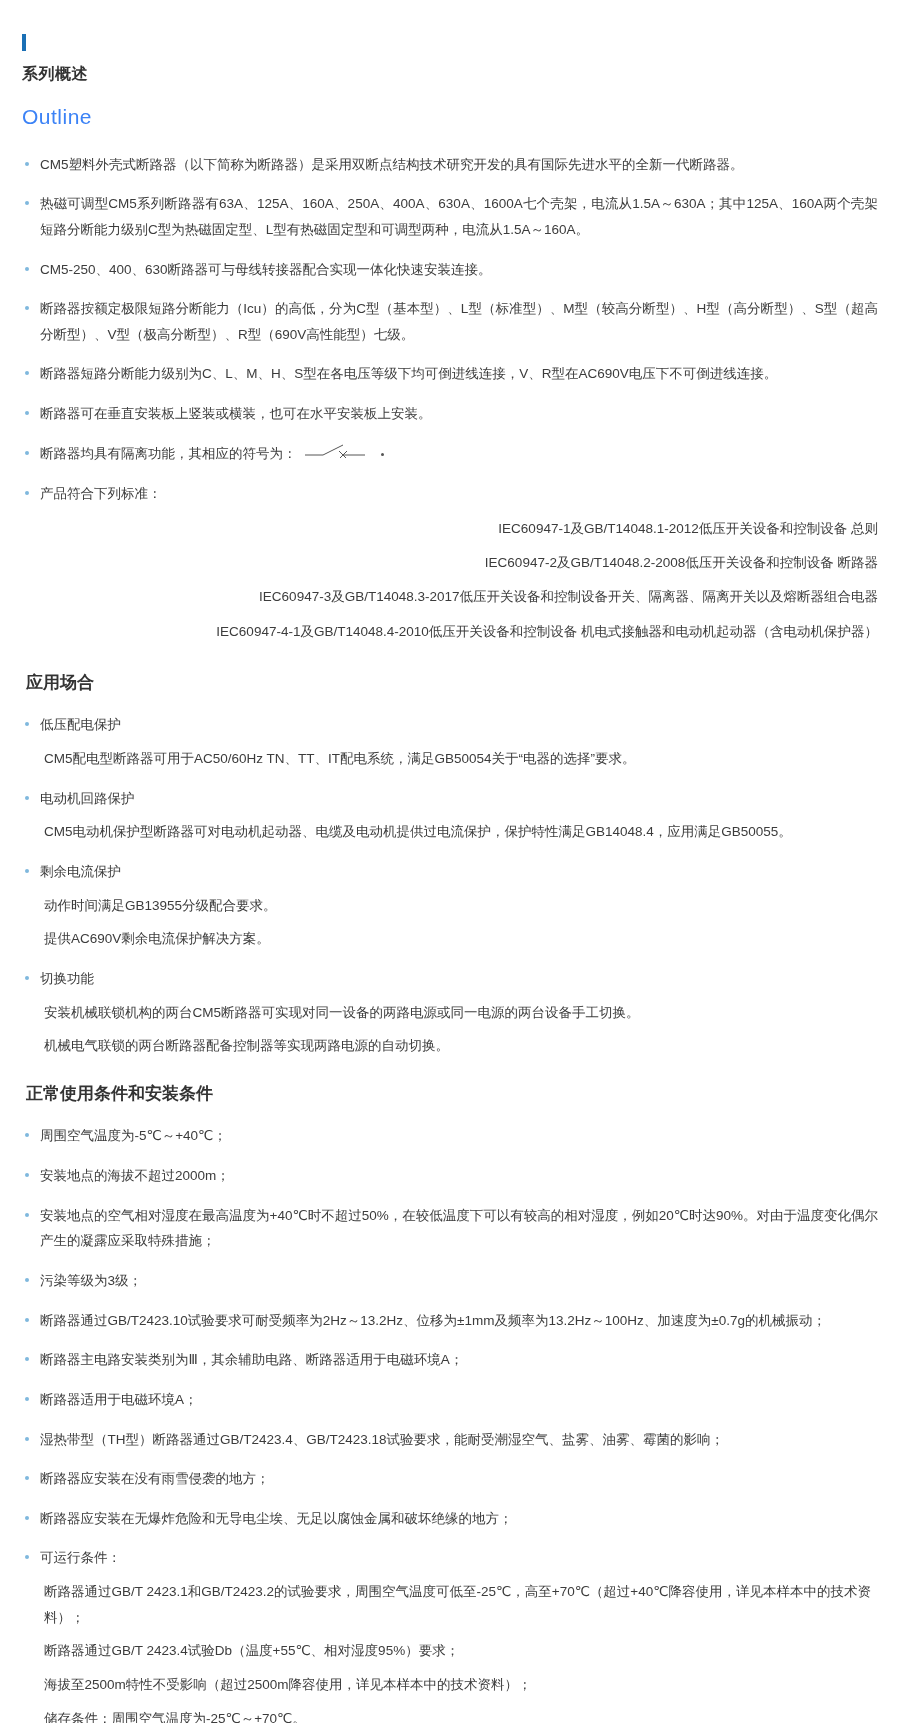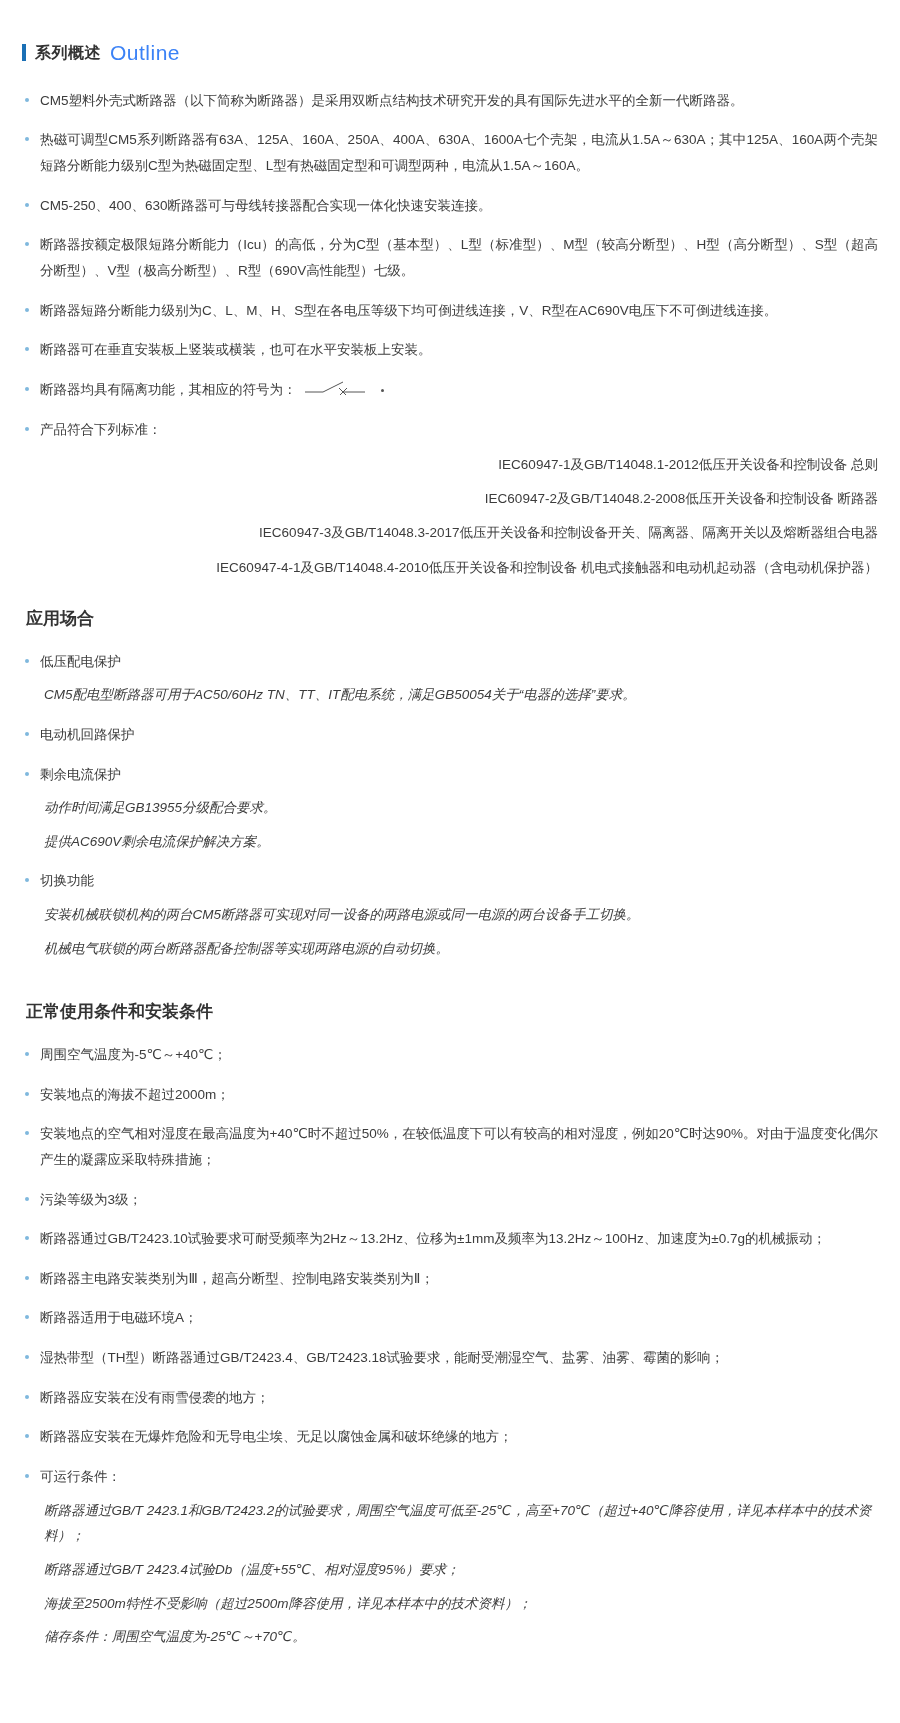--- a/index.html
+++ b/index.html
@@ -16,23 +16,23 @@
     -webkit-font-smoothing: antialiased;
   }
   .page {
     width: 900px;
     box-sizing: border-box;
     padding: 28px 22px 40px 22px;
   }
   
   .section-title {
     display: flex;
-    align-items: center;
     gap: 9px;
     margin: 6px 0 16px 0;
+    flex-direction: column;
   }
   .title-bar {
     width: 4px;
     height: 17px;
     background: #1a6fb5;
     display: block;
   }
   .title-cn {
     font-size: 16px;
     font-weight: bold;
@@ -71,36 +71,35 @@
     color: #3c3c3c;
     line-height: 1.9;
     text-align: justify;
   }
   .sub-line {
     display: block;
     margin: 8px 0 0 0;
     padding-left: 4px;
     color: #3c3c3c;
     line-height: 1.9;
-    font-style: italic;
   }
   .std-line {
     display: block;
     margin: 10px 0 0 4px;
     color: #3c3c3c;
     text-align: right;
   }
   .heading-row {
     margin: 24px 0 14px 4px;
     font-weight: bold;
     color: #333333;
     font-size: 17px;
   }
   .heading-row.tight {
-    margin-top: 36px;
+    margin-top: 20px;
   }
   
   .iso-symbol {
     display: inline-block;
     vertical-align: middle;
     margin: 0 6px;
   }
   .iso-dot {
     display: inline-block;
     width: 3px;
@@ -164,20 +163,21 @@
   </ul>
 
   <div class="heading-row">应用场合</div>
   <ul class="bullets">
     <li class="bullet">
       <span class="bullet-text">低压配电保护</span>
       <span class="sub-line">CM5配电型断路器可用于AC50/60Hz TN、TT、IT配电系统，满足GB50054关于“电器的选择”要求。</span>
     </li>
     <li class="bullet">
       <span class="bullet-text">电动机回路保护</span>
+      <span class="sub-line">CM5电动机保护型断路器可对电动机起动器、电缆及电动机提供过电流保护，保护特性满足GB14048.4，应用满足GB50055。</span>
     </li>
     <li class="bullet">
       <span class="bullet-text">剩余电流保护</span>
       <span class="sub-line">动作时间满足GB13955分级配合要求。</span>
       <span class="sub-line">提供AC690V剩余电流保护解决方案。</span>
     </li>
     <li class="bullet">
       <span class="bullet-text">切换功能</span>
       <span class="sub-line">安装机械联锁机构的两台CM5断路器可实现对同一设备的两路电源或同一电源的两台设备手工切换。</span>
       <span class="sub-line">机械电气联锁的两台断路器配备控制器等实现两路电源的自动切换。</span>
@@ -195,21 +195,21 @@
     <li class="bullet">
       <span class="bullet-text">安装地点的空气相对湿度在最高温度为+40℃时不超过50%，在较低温度下可以有较高的相对湿度，例如20℃时达90%。对由于温度变化偶尔产生的凝露应采取特殊措施；</span>
     </li>
     <li class="bullet">
       <span class="bullet-text">污染等级为3级；</span>
     </li>
     <li class="bullet">
       <span class="bullet-text">断路器通过GB/T2423.10试验要求可耐受频率为2Hz～13.2Hz、位移为±1mm及频率为13.2Hz～100Hz、加速度为±0.7g的机械振动；</span>
     </li>
     <li class="bullet">
-      <span class="bullet-text">断路器主电路安装类别为Ⅲ，超高分断型、控制电路安装类别为Ⅱ；</span>
+      <span class="bullet-text">断路器主电路安装类别为Ⅲ，其余辅助电路、断路器适用于电磁环境A；</span>
     </li>
     <li class="bullet">
       <span class="bullet-text">断路器适用于电磁环境A；</span>
     </li>
     <li class="bullet">
       <span class="bullet-text">湿热带型（TH型）断路器通过GB/T2423.4、GB/T2423.18试验要求，能耐受潮湿空气、盐雾、油雾、霉菌的影响；</span>
     </li>
     <li class="bullet">
       <span class="bullet-text">断路器应安装在没有雨雪侵袭的地方；</span>
     </li>

